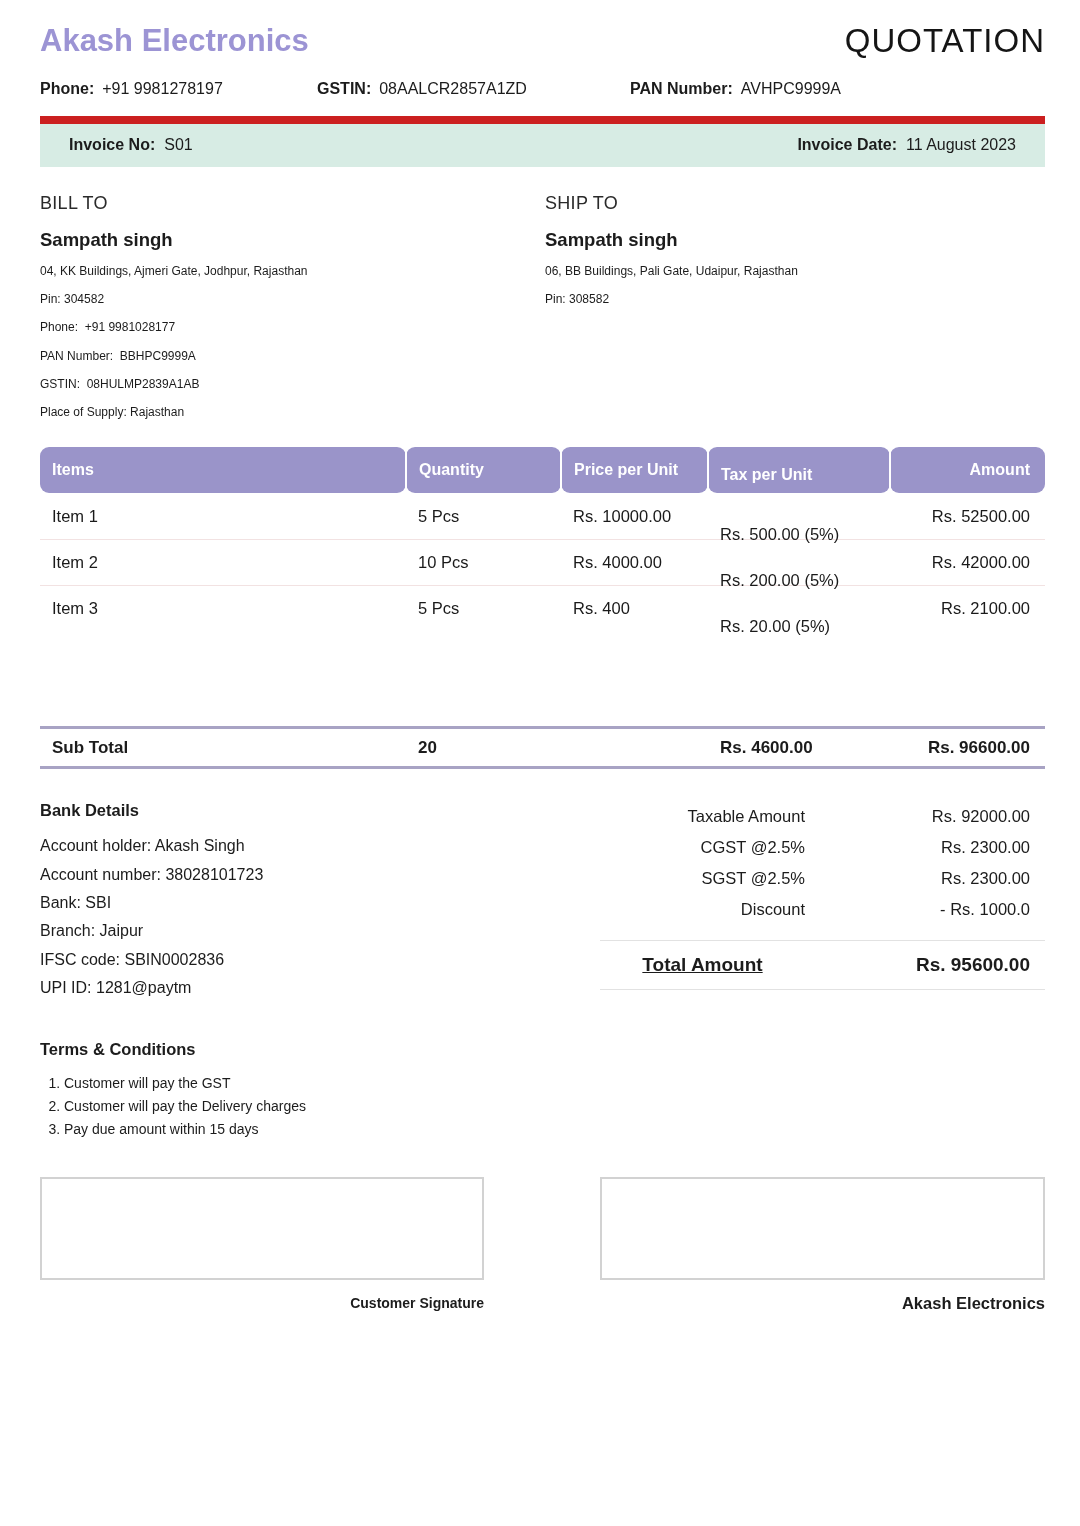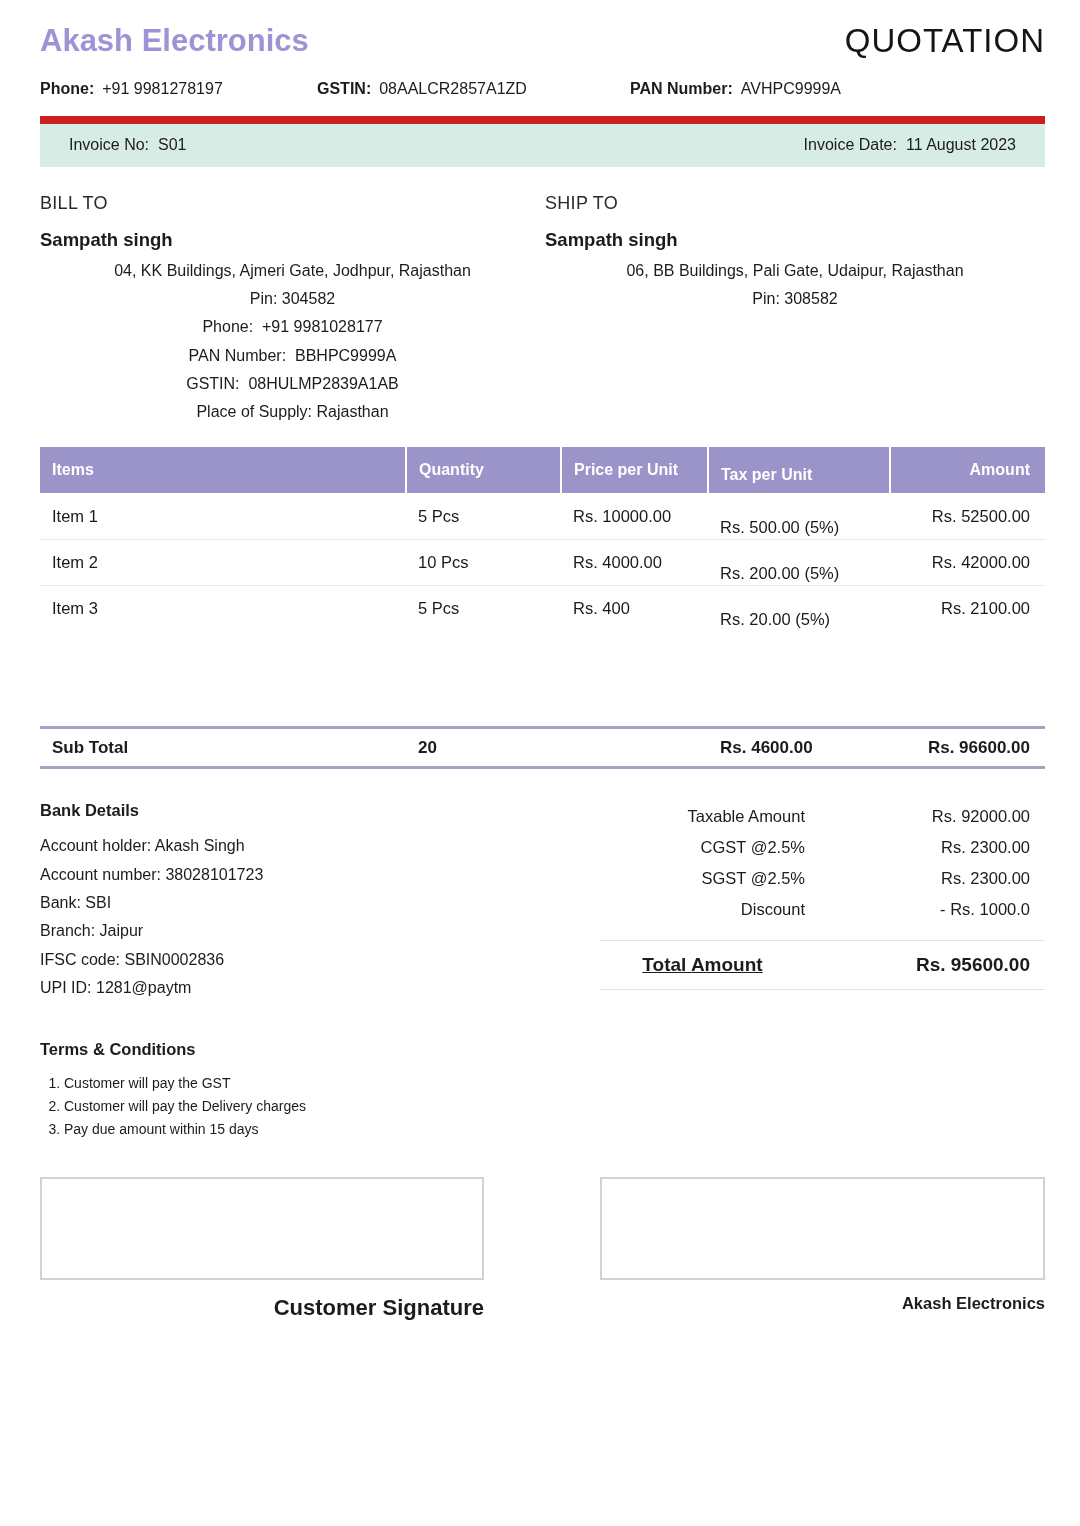--- a/index.html
+++ b/index.html
@@ -33,53 +33,53 @@
   .contact-item:nth-child(2) { width: 313px; }
   .contact-label { font-weight: bold; }
   .contact-value { margin-left: 8px; }
 
   .red-bar { margin-top: 18px; height: 8px; background: var(--red-bar, #cb1f1f); }
   .invoice-bar {
     height: 43px; background: var(--mint-bar, #d7ece4);
     display: flex; justify-content: space-between; align-items: center;
     padding: 0 29px; font-size: 16px;
   }
-  .invoice-label { font-weight: normal; }
+  .invoice-label { font-weight: bold; }
   .invoice-value { margin-left: 9px; }
 
   
   .parties { margin-top: 26px; display: flex; }
   .party-left { width: 505px; }
   .party-right { flex: 1; }
   .party-heading { font-size: 18px; color: #2a2a2a; letter-spacing: 0.3px; }
   .party-name { margin-top: 15px; font-size: 18.5px; font-weight: bold; }
   .party-lines { margin-top: 6px; }
-  .party-line { font-size: 16px; line-height: 28.3px; white-space: pre-wrap; text-align: center; }
+  .party-line { font-size: 12px; line-height: 28.3px; white-space: pre-wrap; }
 
   
   .items-table { width: 100%; border-collapse: collapse; margin-top: 21px; table-layout: fixed; }
   .items-table col.c-item   { width: 366px; }
   .items-table col.c-qty    { width: 155px; }
   .items-table col.c-price  { width: 147px; }
   .items-table col.c-tax    { width: 182px; }
   .items-table col.c-amount { width: auto;  }
   .items-table th {
     background: var(--table-header-bg, #9a94c9);
     color: #ffffff; font-size: 16px; font-weight: bold;
-    height: 46px; text-align: left; padding-left: 12px;
+    height: 46px; text-align: left; padding-left: 12px; border-radius: 9px;
   }
   .items-table th + th { border-left: 2px solid #ffffff; }
   .items-table th.col-amount { text-align: right; padding-right: 15px; padding-left: 0; }
   .items-table th.col-tax .th-inner { position: relative; top: 5px; display: inline-block; }
   .items-table td {
     font-size: 16.5px; color: #1a1a1a; height: 46px;
     padding-left: 12px; text-align: left;
   }
   .items-table tr.item-row + tr.item-row td { border-top: 1px solid var(--row-separator, #f2e2e2); }
-  .items-table td.cell-tax .td-inner { position: relative; top: 11px; display: inline-block; }
+  .items-table td.cell-tax .td-inner { position: relative; top: 18px; display: inline-block; }
   .items-table td.cell-amount { text-align: right; padding-right: 15px; padding-left: 0; }
 
   
   .subtotal-row {
     margin-top: 95px;
     border-top: 3px solid var(--subtotal-border, #a8a3c4);
     border-bottom: 3px solid var(--subtotal-border, #a8a3c4);
     height: 43px; display: flex; align-items: center;
     font-size: 17px; font-weight: bold;
   }
@@ -110,21 +110,21 @@
   .section-heading { font-size: 16.5px; font-weight: bold; }
   .num-list { margin-top: 13px; padding-left: 24px; list-style: decimal; }
   .num-list li { font-size: 14px; line-height: 23px; color: #1c1c1c; }
   .terms { margin-top: 38px; }
 
   
   .signatures { margin-top: 36px; display: flex; justify-content: space-between; }
   .sig-col-left { width: 444px; }
   .sig-col-right { width: 445px; }
   .sig-box { height: 103px; border: 2px solid #d2d2d2; background: #ffffff; }
-  .sig-label { margin-top: 15px; text-align: right; font-size: 22px; font-weight: bold; }
+  .sig-label { margin-top: 15px; text-align: right; font-size: 14px; font-weight: bold; }
   .sig-company { margin-top: 14px; text-align: right; font-size: 16.5px; font-weight: bold; }
 </style>
 </head>
 <body>
 
 <div class="page">
 
   <div class="header-row">
     <div class="company-name">Akash Electronics</div>
     <div class="doc-type">QUOTATION</div>

